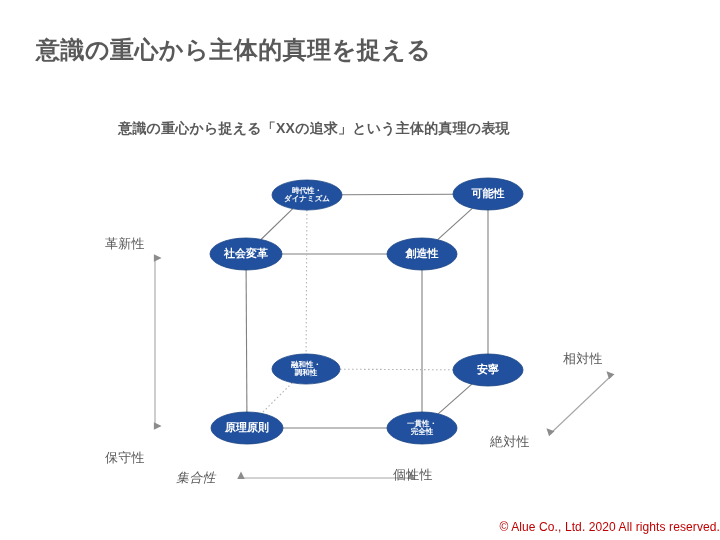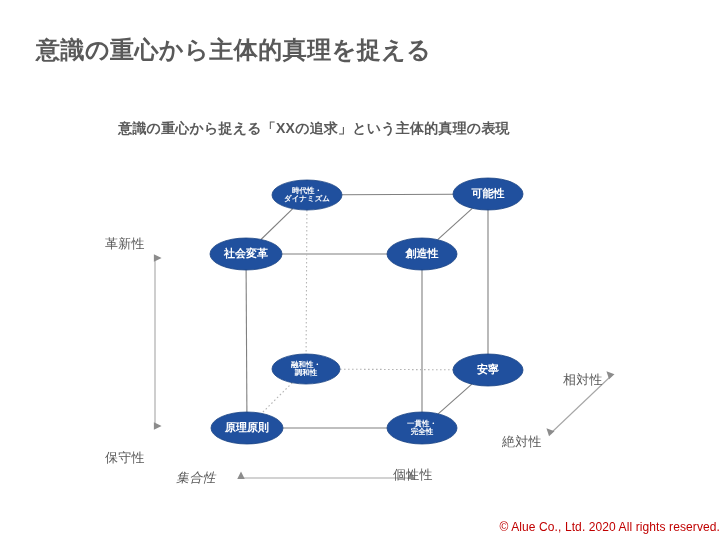--- a/index.html
+++ b/index.html
@@ -102,22 +102,22 @@
     font-size: 13px;
     color: #595959;
     white-space: nowrap;
     letter-spacing: 0.3px;
     text-align: right;
   }
   .axis-innovation { left: 105px; top: 227px; }
   .axis-conservative { left: 105px; top: 441px; }
   .axis-collective { left: 176px; top: 461px; font-style: italic; }
   .axis-individual { left: 393px; top: 458px; font-family: Liberation Serif, serif; }
-  .axis-relative { left: 563px; top: 363px; }
-  .axis-absolute { left: 502px; top: 425px; }
+  .axis-relative { left: 563px; top: 342px; }
+  .axis-absolute { left: 490px; top: 425px; }
 
   
   .footer {
     position: absolute;
     right: 0;
     top: 512px;
     font-size: 12px;
     color: #C00000;
     white-space: nowrap;
     letter-spacing: 0.1px;

